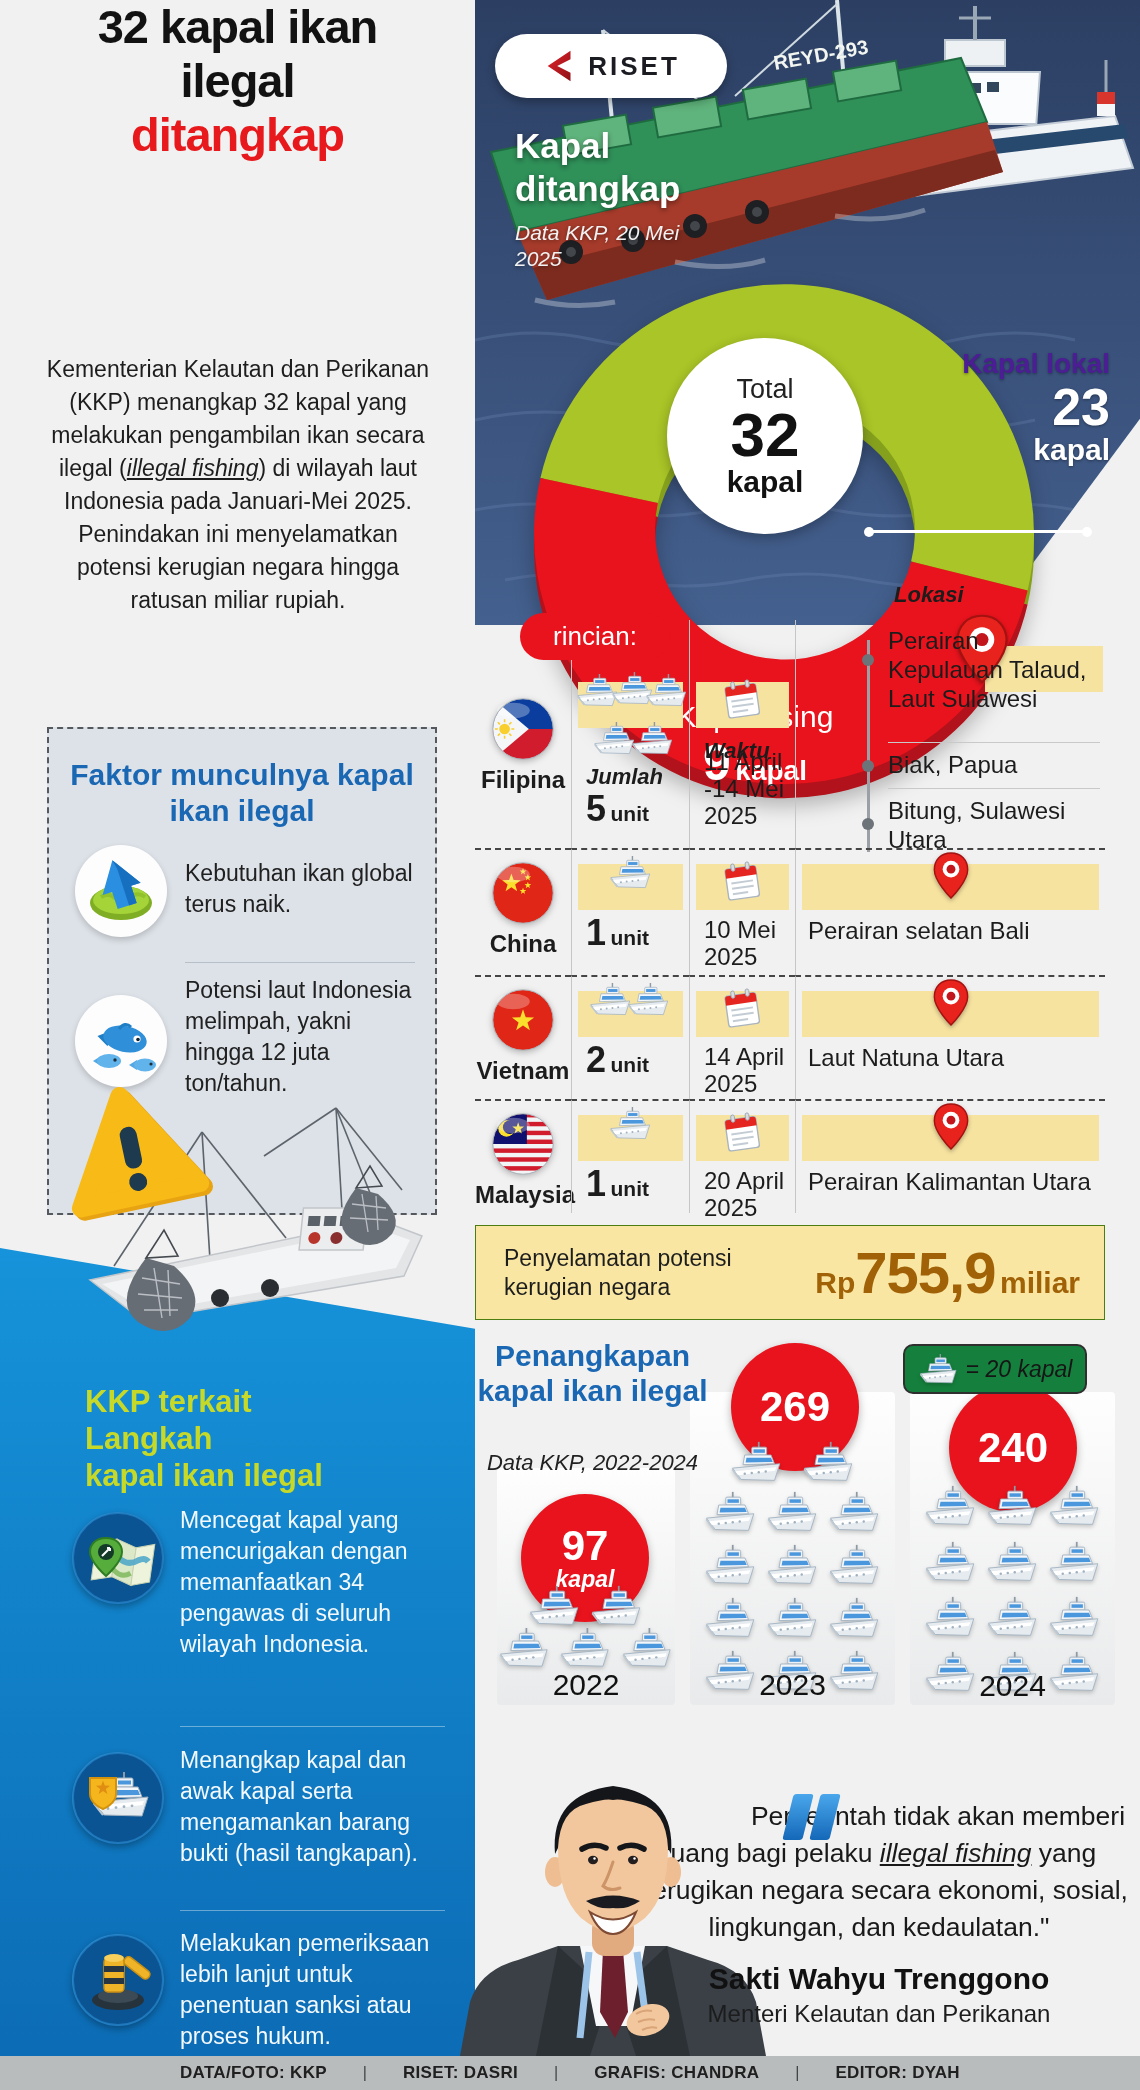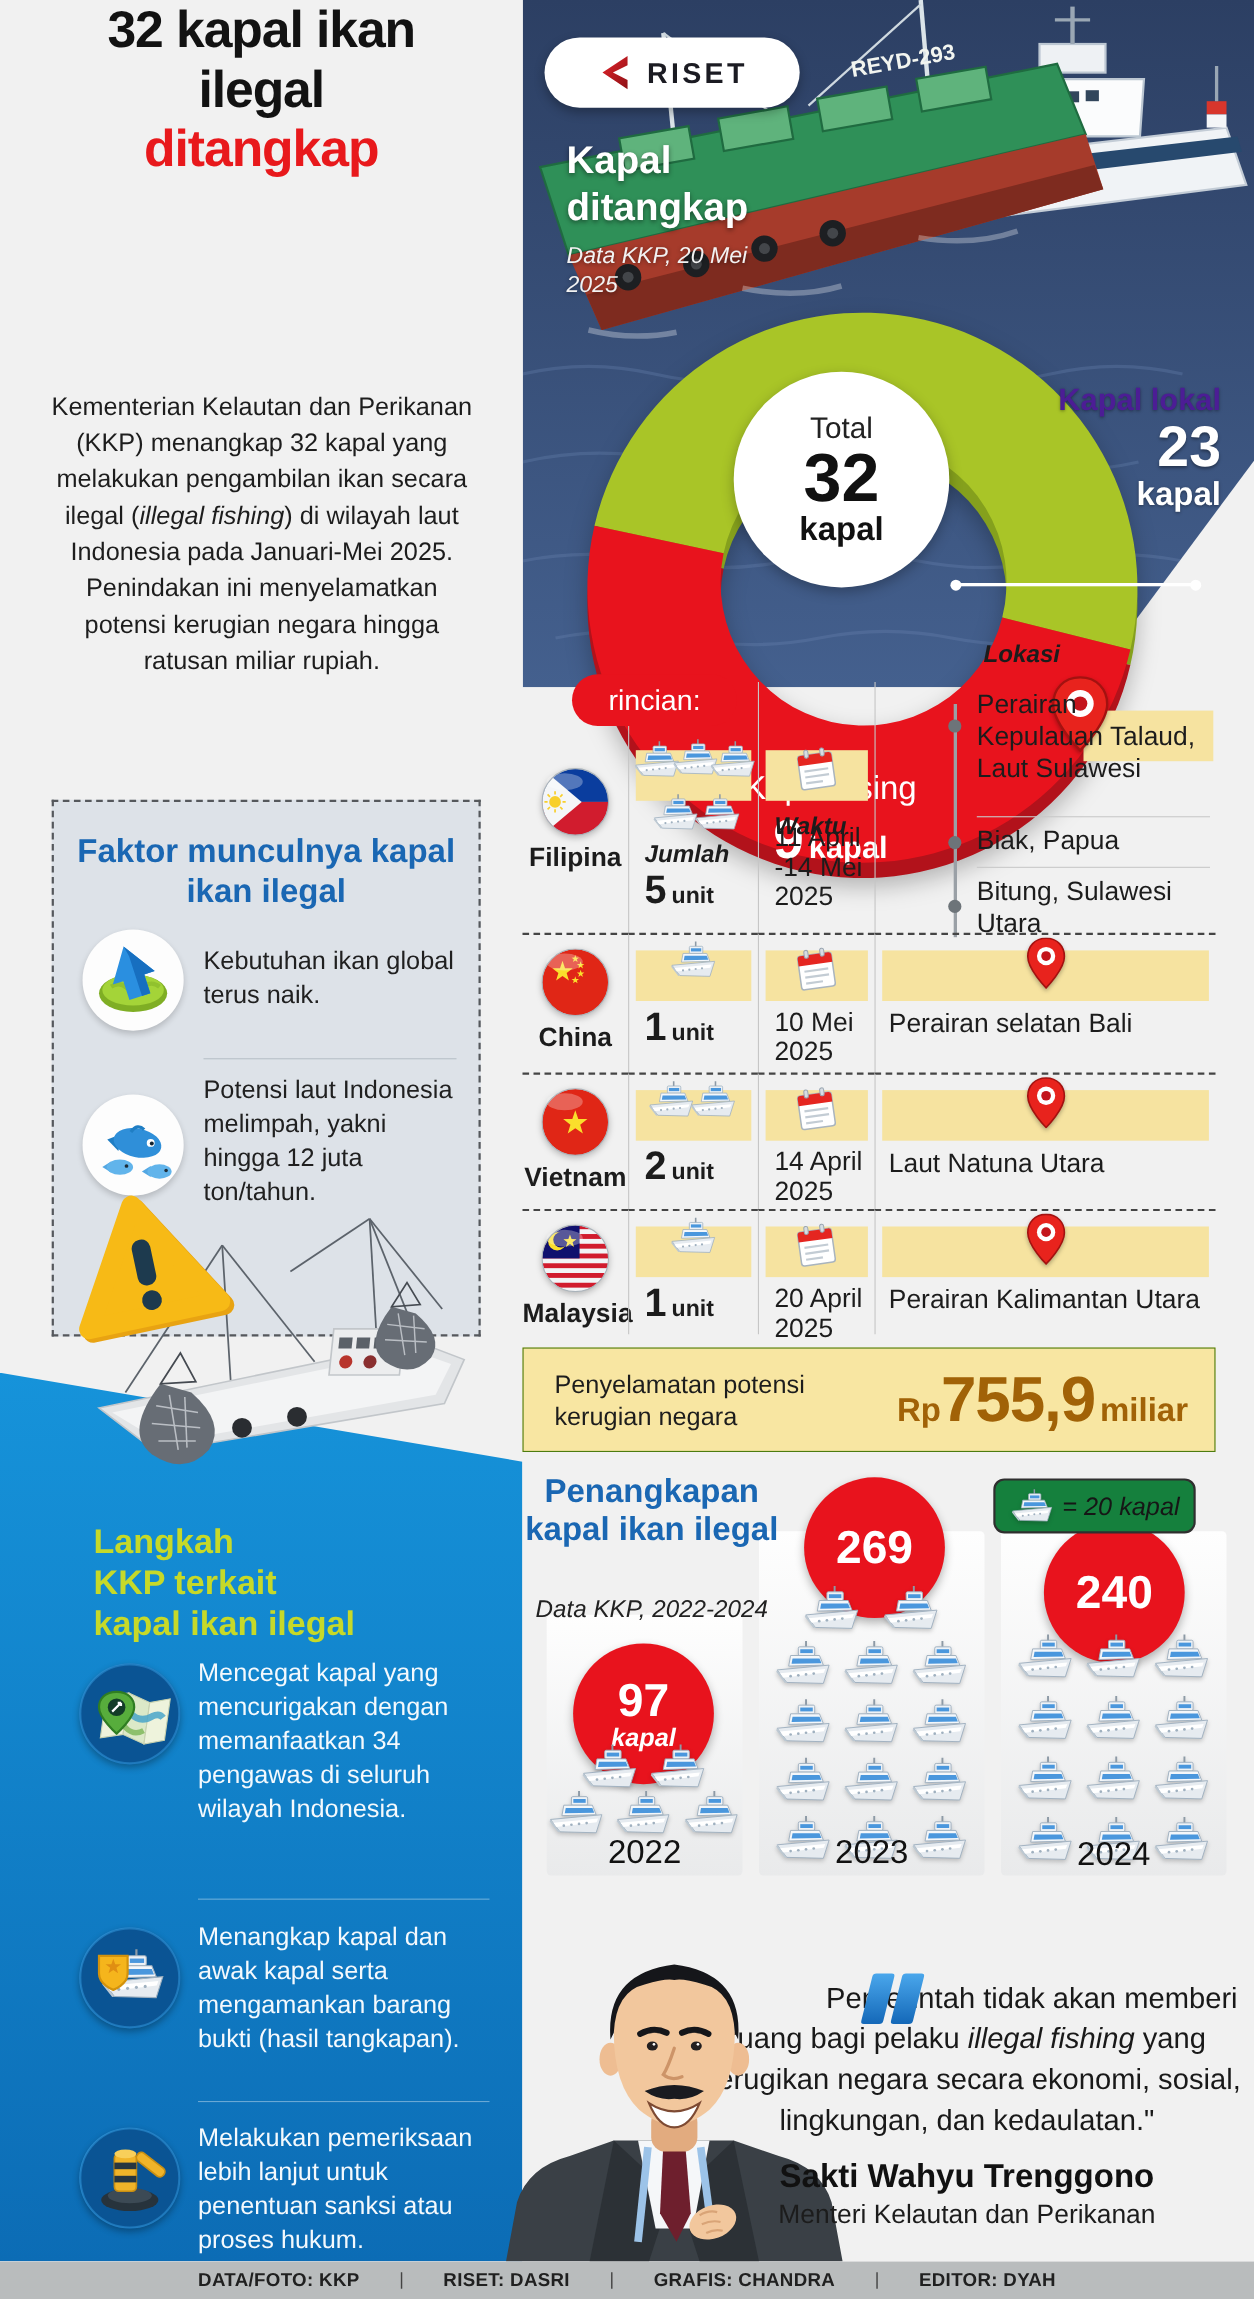--- a/index.html
+++ b/index.html
@@ -95,21 +95,21 @@
   .qmark{left:788px;top:1794px;display:flex;gap:7px;z-index:5;}
   .qbar{width:20px;height:46px;border-radius:3px;transform:skewX(-14deg);background:linear-gradient(180deg,#4aa7ec,#1468b8);}
   .qtext{left:630px;top:1798px;width:498px;font-size:26.5px;line-height:37px;color:#191919;text-align:center;z-index:4;}
   .qspacer{display:inline-block;width:118px;height:1px;}
   .qauthor{left:630px;top:1962px;width:498px;text-align:center;font-weight:bold;font-size:30px;color:#111;z-index:5;}
   .qrole{left:630px;top:2000px;width:498px;text-align:center;font-size:24px;color:#1c1c1c;z-index:5;}
   
   .footer{left:0;top:2056px;width:1140px;height:34px;background:#b9bcbd;display:flex;align-items:center;justify-content:center;z-index:9;gap:20px;}
   .credit{font-weight:bold;font-size:17px;color:#202020;letter-spacing:.3px;}
   .credit-sep{margin:0 16px;color:#444;font-size:16px;}
-  .em{font-style:italic;}
+  .em{font-style:italic;text-decoration:underline;}
 </style>
 </head>
 <body>
 
 <svg width="0" height="0" style="position:absolute" aria-hidden="true">
   <defs>
     <clipPath id="clip-circle">
         <circle cx="32" cy="32" r="31"></circle>
       </clipPath>
     <linearGradient id="gradLogo" x1="0" y1="0" x2="1" y2="1">
@@ -314,22 +314,22 @@
     <g transform="rotate(-12 85 85)">
       <polygon points="85,28 146,130 24,130" fill="#e8a312" stroke="#e8a312" stroke-width="18" stroke-linejoin="round"></polygon>
       <polygon points="82,24 143,126 21,126" fill="#f7ba16" stroke="#f7ba16" stroke-width="18" stroke-linejoin="round"></polygon>
       <rect x="74" y="56" width="17" height="42" rx="8" fill="#1d3a4e"></rect>
       <circle cx="82.5" cy="112" r="9" fill="#1d3a4e"></circle>
     </g>
   </svg>
 
   <div class="abs blue-panel"></div>
   <div class="abs steps-title">
+    <div>KKP terkait</div>
     <div>Langkah</div>
-    <div>KKP terkait</div>
     <div>kapal ikan ilegal</div>
   </div>
 
   <svg class="abs s-icon z4" style="left:72px;top:1512px" viewBox="0 0 92 92">
     <circle cx="46" cy="46" r="45" fill="#0a5494"></circle>
     <circle cx="46" cy="46" r="45" fill="none" stroke="#2b8ed2" stroke-width="2" opacity=".6"></circle>
     <g transform="rotate(8 50 50)">
       <polygon points="22,34 42,28 42,66 22,72" fill="#eef3dc" stroke="#c8d2b0" stroke-width="1"></polygon>
       <polygon points="42,28 62,34 62,72 42,66" fill="#dce9c8" stroke="#c8d2b0" stroke-width="1"></polygon>
       <polygon points="62,34 80,28 80,66 62,72" fill="#eef3dc" stroke="#c8d2b0" stroke-width="1"></polygon>

